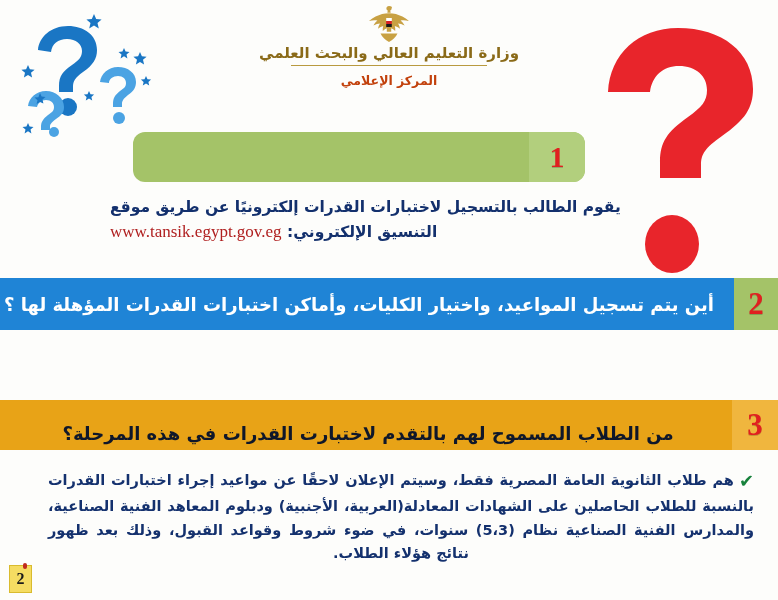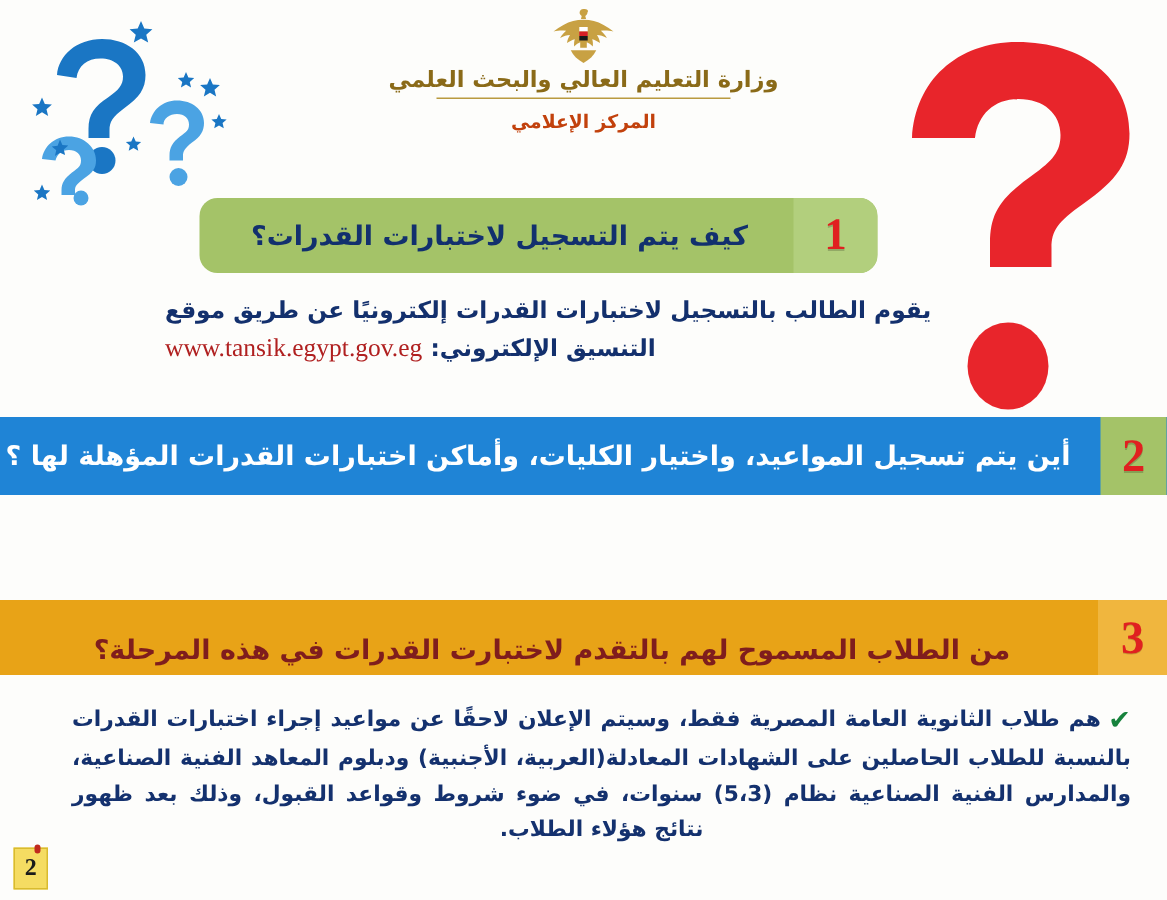--- a/index.html
+++ b/index.html
@@ -171,21 +171,21 @@
     width: 778px;
     height: 50px;
     background: #e8a317;
   }
   #qbar3 .qnum {
     width: 46px;
     background: #f0b63e;
     font-size: 31px;
   }
   #qbar3 .qtext {
-    color: #7f1d1d;
+    color: #0f172a;
     font-size: 18px;
     padding: 16px 4px 0 8px;
   }
 
   
   .answer {
     position: absolute;
     direction: rtl;
     text-align: left;
     font-family: "DejaVu Sans", sans-serif;
@@ -320,21 +320,20 @@
       <rect x="19.2" y="20" width="5.6" height="3" fill="#1a1a1a"></rect>
       <rect x="19" y="30.5" width="6" height="5" fill="#c8a143"></rect>
     </svg>
     <div class="ministry-ar">وزارة التعليم العالي والبحث العلمي</div>
     <div class="ministry-rule"></div>
     <div class="media-center">المركز الإعلامي</div>
   </div>
 
   <div class="qbar" id="qbar1">
     <div class="qnum">1</div>
-    <div class="qtext">كيف يتم التسجيل لاختبارات  القدرات؟</div>
   </div>
   <div class="answer" id="answer1">
     <span>يقوم الطالب بالتسجيل لاختبارات القدرات إلكترونيًا عن طريق موقع التنسيق الإلكتروني:</span>
     <span class="url">www.tansik.egypt.gov.eg</span>
   </div>
 
   <div class="qbar" id="qbar2">
     <div class="qnum">2</div>
     <div class="qtext">أين يتم تسجيل المواعيد، واختيار الكليات، وأماكن  اختبارات القدرات المؤهلة لها ؟</div>
   </div>

